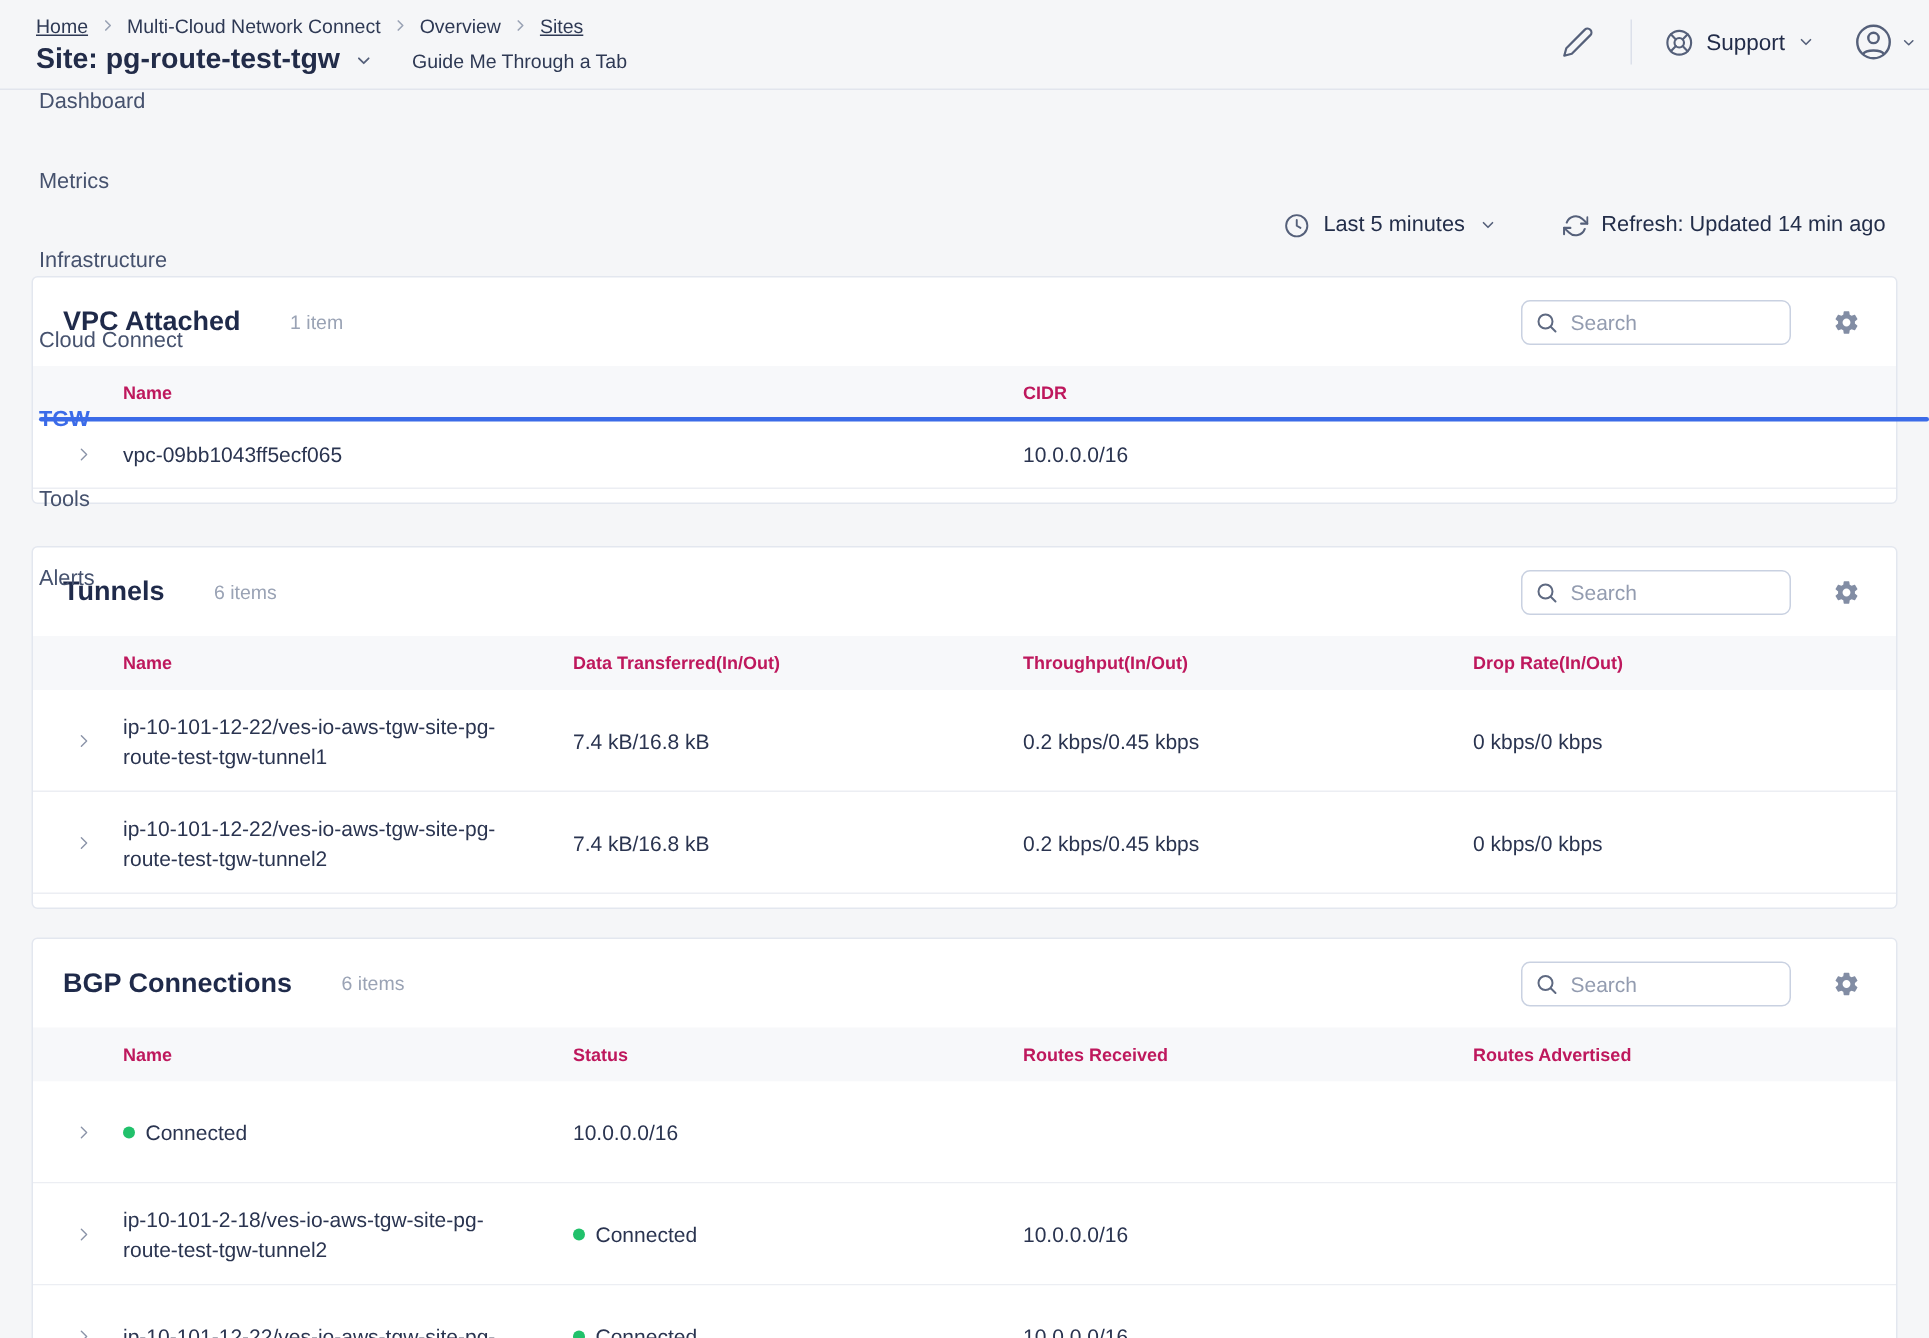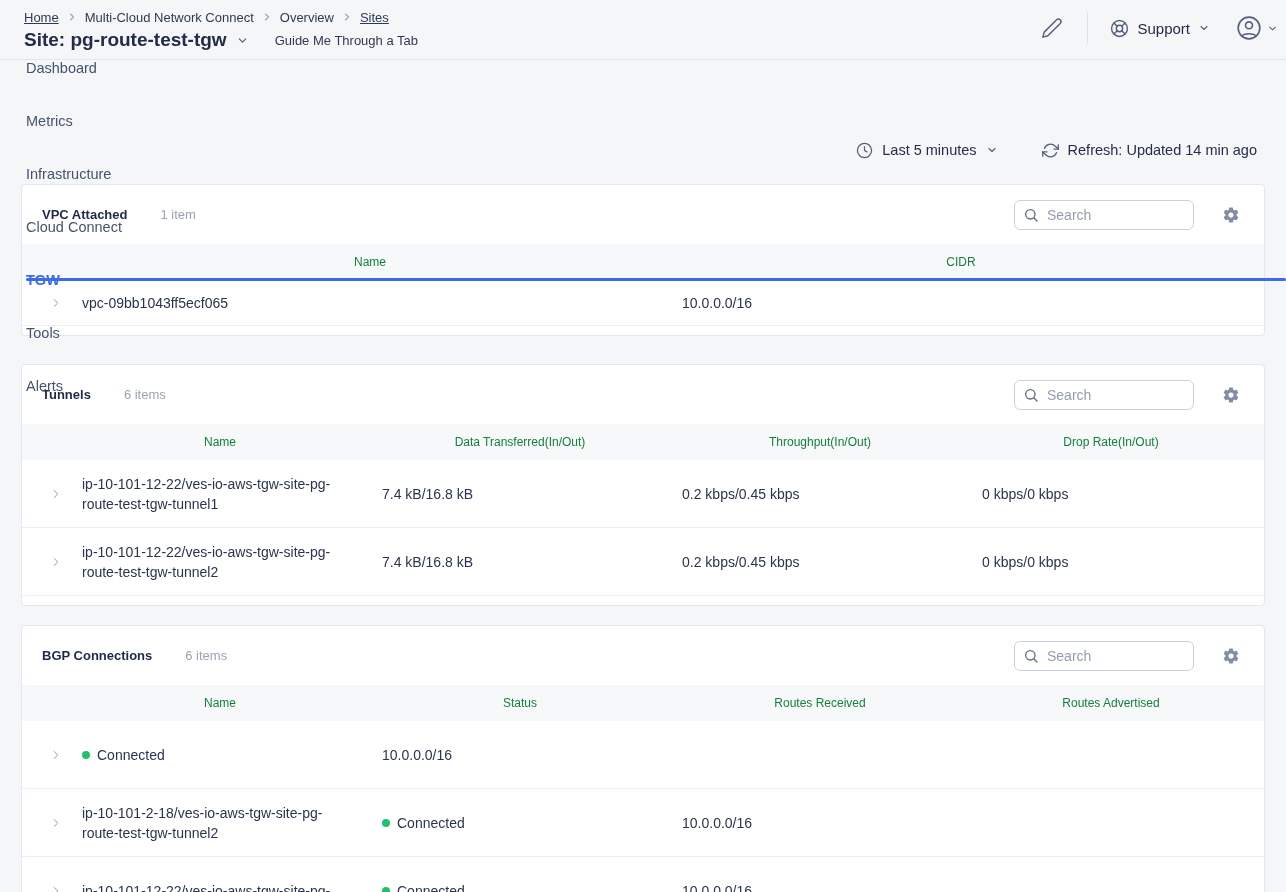--- a/index.html
+++ b/index.html
@@ -43,35 +43,35 @@
   .controls-row { display:flex; justify-content:flex-end; align-items:center; gap:44px; padding-right:29px; margin-top:21px; height:30px; font-size:14.5px; color:#232E4A; }
   .control-group { display:flex; align-items:center; gap:9px; cursor:pointer; }
   .control-icon { color:#55607A; display:flex; }
 
   
   .card { margin:0 21px; background:#FFFFFF; border:1px solid #E3E7EF; border-radius:4px; }
   #vpc-card { margin-top:19px; }
   #tunnels-card { margin-top:28px; }
   #bgp-card { margin-top:19px; }
   .card-header { display:flex; align-items:center; height:59px; padding:0 24px 0 20px; }
-  .card-title { font-size:13px; font-weight:bold; color:#1F2A4A; }
+  .card-title { font-size:18px; font-weight:bold; color:#1F2A4A; }
   .card-count { margin-left:33px; font-size:13px; color:#9AA3B5; }
   .card-header-right { margin-left:auto; display:flex; align-items:center; gap:28px; }
   .search-box { position:relative; width:180px; height:30px; }
   .search-box input {
     width:100%; height:100%; border:1px solid #C9D1E1; border-radius:6px;
     padding:0 10px 0 32px; font-size:14px; color:#29334E; outline:none;
     background:#fff; font-family:inherit;
   }
   .search-box input::placeholder { color:#939CB0; }
   .search-icon { position:absolute; left:9px; top:7px; color:#5E6981; }
   .gear { color:#828DA4; cursor:pointer; display:flex; }
 
   
-  .thead { display:flex; align-items:center; height:36px; background:#F7F8FA; font-size:12px; font-weight:normal; color:#15803d;text-align:center; }
+  .thead { display:flex; align-items:center; height:36px; background:#F7F8FA; font-size:12px; font-weight:bold; color:#be185d; }
   .trow { display:flex; align-items:center; border-bottom:1px solid #ECEEF3; font-size:14px; color:#2A3450; background:#fff; }
   .h46 { height:46px; }
   .h68 { height:68px; }
   .c-exp { width:60px; display:flex; align-items:center; justify-content:flex-end; padding-right:19px; }
   .expander { color:#8A93A8; cursor:pointer; display:flex; }
   .cell { line-height:20px; }
   .c-600 { width:600px; padding-right:24px; }
   .c-300 { width:300px; padding-right:24px; }
   .c-fill { flex:1; padding-right:24px; }
   .status-cell { display:flex; align-items:center; gap:7px; }

